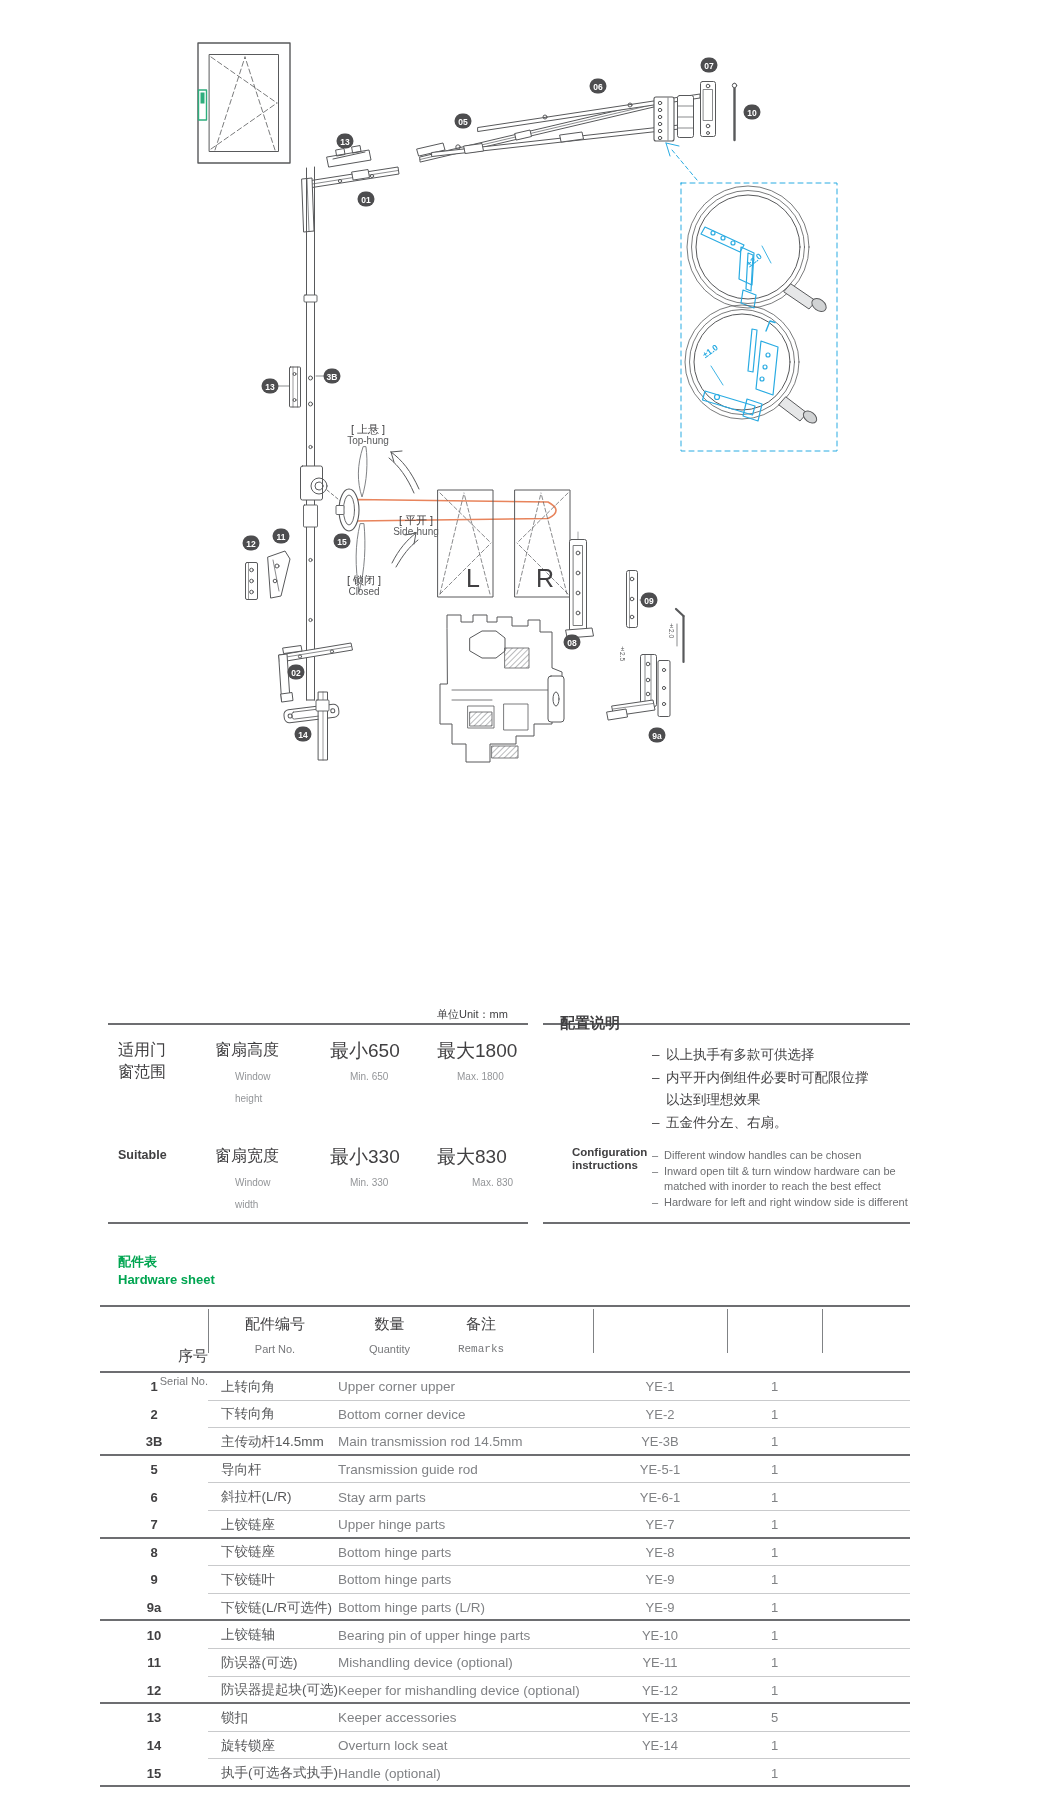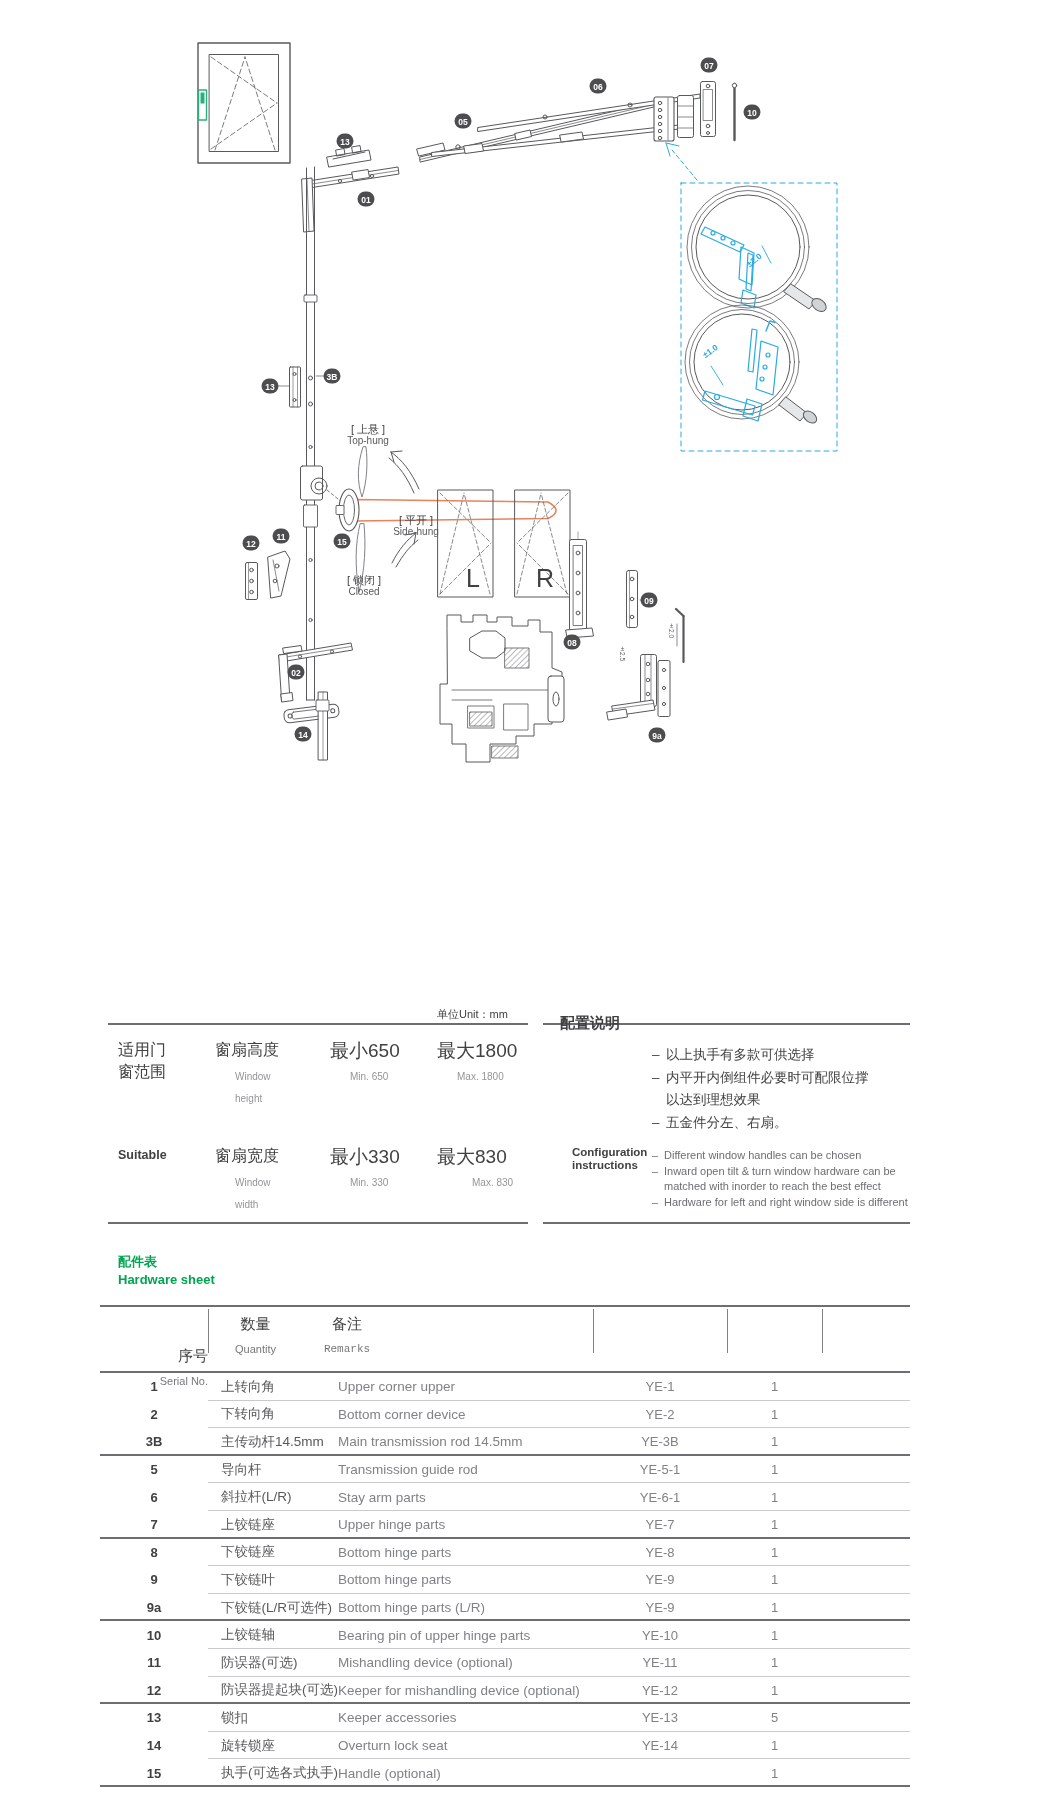--- a/index.html
+++ b/index.html
@@ -387,20 +387,24 @@
 
   <div class="hw-title" style="top:1253px">配件表</div>
   <div class="hw-title" style="top:1272px">Hardware sheet</div>
 
   <div class="hw-table">
     <div class="hw-header">
       <div class="hh-cell hh-serial">
         <div class="hh-cn">序号</div>
         <div class="hh-en">Serial No.</div>
       </div>
+      <div class="hh-cell hh-part">
+        <div class="hh-cn">配件编号</div>
+        <div class="hh-en">Part No.</div>
+      </div>
       <div class="hh-cell hh-qty">
         <div class="hh-cn">数量</div>
         <div class="hh-en">Quantity</div>
       </div>
       <div class="hh-cell hh-remarks">
         <div class="hh-cn">备注</div>
         <div class="hh-en">Remarks</div>
       </div>
       <div class="hh-sep" style="left:108px"></div>
       <div class="hh-sep" style="left:493px"></div>

